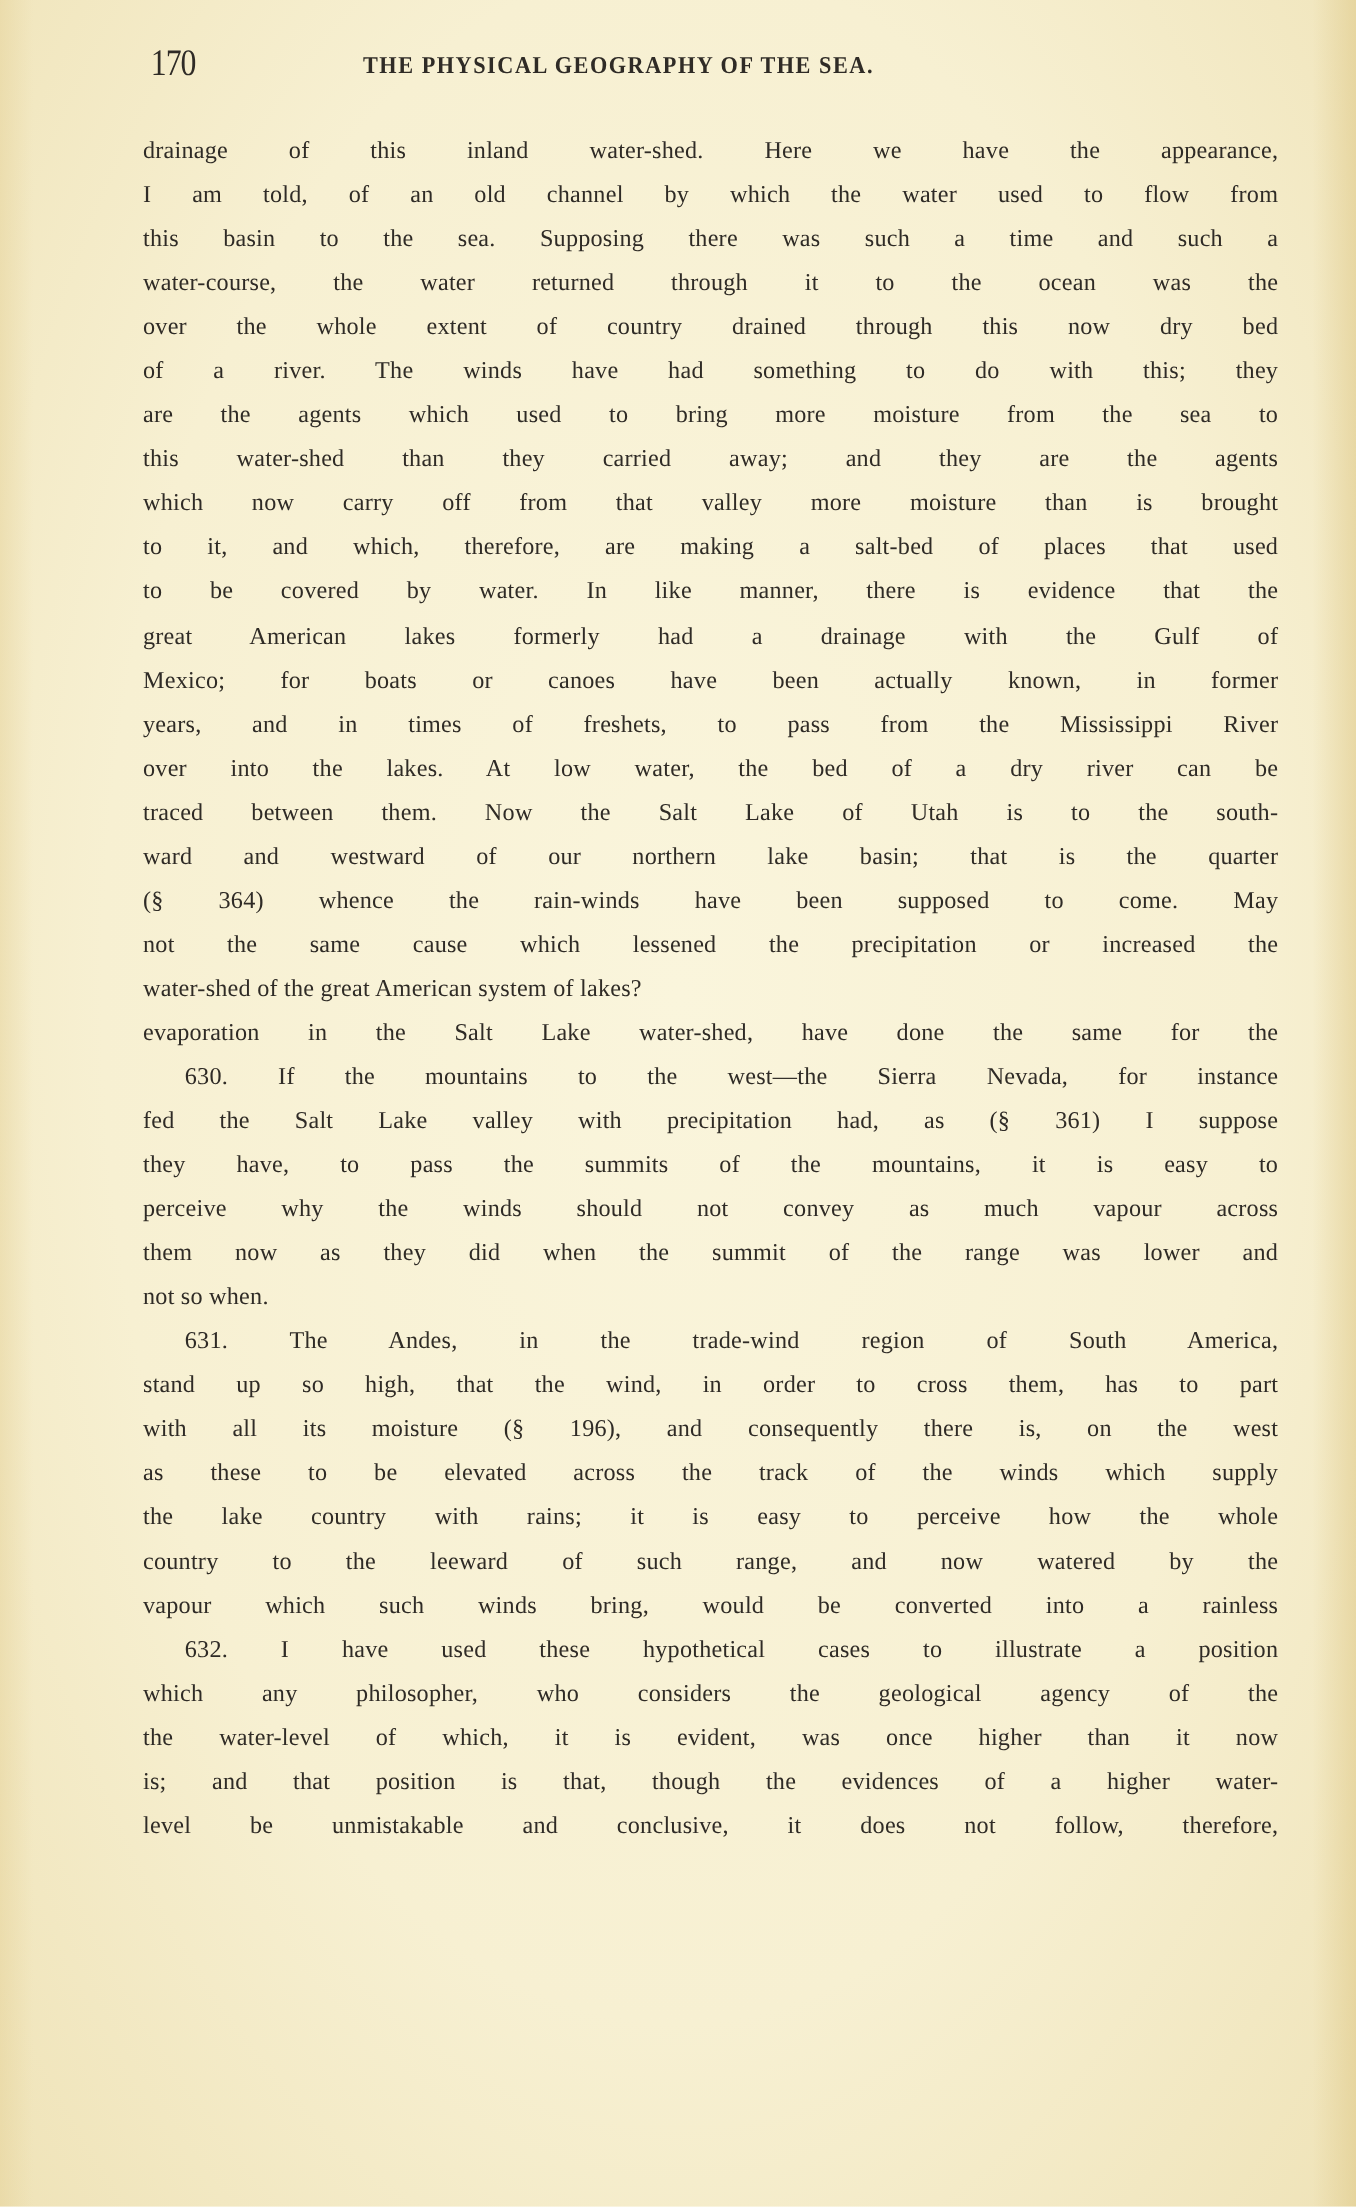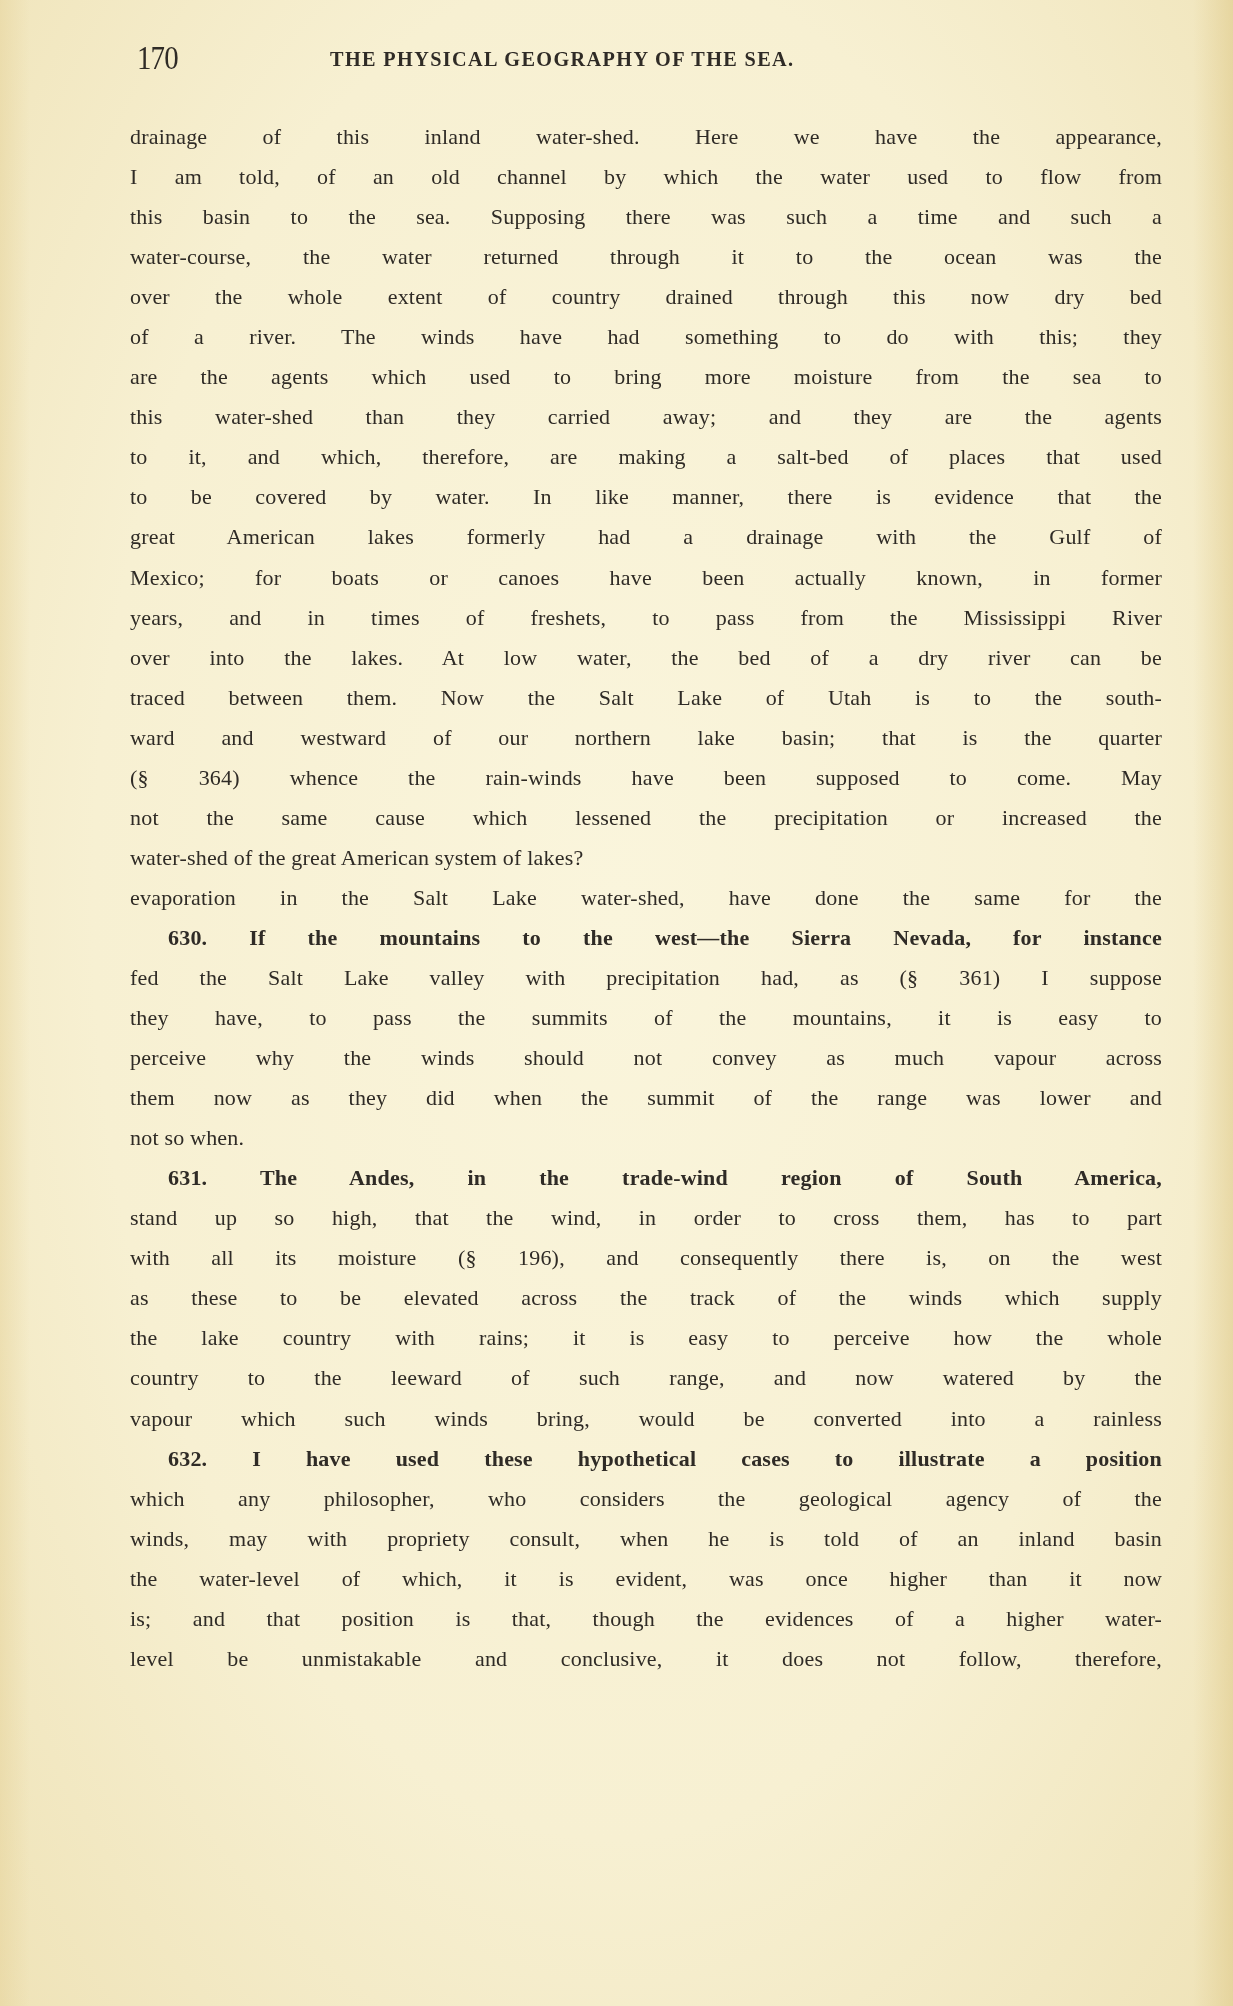--- a/index.html
+++ b/index.html
@@ -71,21 +71,20 @@
     white-space: nowrap;
     text-align: justify;
     text-align-last: justify;
     letter-spacing: 0.2px;
   }
   .line.last {
     text-align-last: left;
   }
   .line.indent {
     padding-left: 38px;
-    font-weight: bold;
   }
 </style>
 </head>
 <body>
 
 <div class="page-edge-left"></div>
 <div class="page-edge-right"></div>
 
 <div class="running-head">
   <span class="page-number">170</span>
@@ -94,20 +93,21 @@
 
 <div class="body-text" id="body-text">
     <span class="line">drainage of this inland water-shed.  Here we have the appearance,</span>
     <span class="line">I am told, of an old channel by which the water used to flow from</span>
     <span class="line">this basin to the sea.  Supposing there was such a time and such a</span>
     <span class="line">water-course, the water returned through it to the ocean was the</span>
     <span class="line">over the whole extent of country drained through this now dry bed</span>
     <span class="line">of a river.  The winds have had something to do with this; they</span>
     <span class="line">are the agents which used to bring more moisture from the sea to</span>
     <span class="line">this water-shed than they carried away; and they are the agents</span>
+    <span class="line">which now carry off from that valley more moisture than is brought</span>
     <span class="line">to it, and which, therefore, are making a salt-bed of places that used</span>
     <span class="line">to be covered by water.  In like manner, there is evidence that the</span>
     <span class="line">great American lakes formerly had a drainage with the Gulf of</span>
     <span class="line">Mexico; for boats or canoes have been actually known, in former</span>
     <span class="line">years, and in times of freshets, to pass from the Mississippi River</span>
     <span class="line">over into the lakes.  At low water, the bed of a dry river can be</span>
     <span class="line">traced between them.  Now the Salt Lake of Utah is to the south-</span>
     <span class="line">ward and westward of our northern lake basin; that is the quarter</span>
     <span class="line">(§ 364) whence the rain-winds have been supposed to come.  May</span>
     <span class="line">not the same cause which lessened the precipitation or increased the</span>
@@ -121,17 +121,16 @@
     <span class="line last">not so when.</span>
     <span class="line indent">631.  The Andes, in the trade-wind region of South America,</span>
     <span class="line">stand up so high, that the wind, in order to cross them, has to part</span>
     <span class="line">with all its moisture (§ 196), and consequently there is, on the west</span>
     <span class="line">as these to be elevated across the track of the winds which supply</span>
     <span class="line">the lake country with rains; it is easy to perceive how the whole</span>
     <span class="line">country to the leeward of such range, and now watered by the</span>
     <span class="line">vapour which such winds bring, would be converted into a rainless</span>
     <span class="line indent">632.  I have used these hypothetical cases to illustrate a position</span>
     <span class="line">which any philosopher, who considers the geological agency of the</span>
-    <span class="line">winds, may with propriety consult, when he is told of an inland basin</span>
     <span class="line">the water-level of which, it is evident, was once higher than it now</span>
     <span class="line">is; and that position is that, though the evidences of a higher water-</span>
     <span class="line">level be unmistakable and conclusive, it does not follow, therefore,</span>
   </div>
 
 </body></html>

